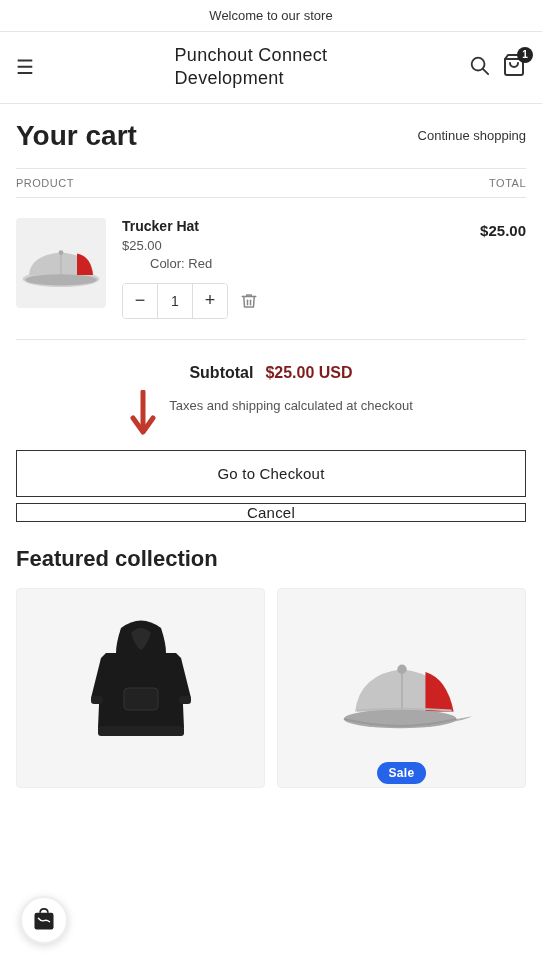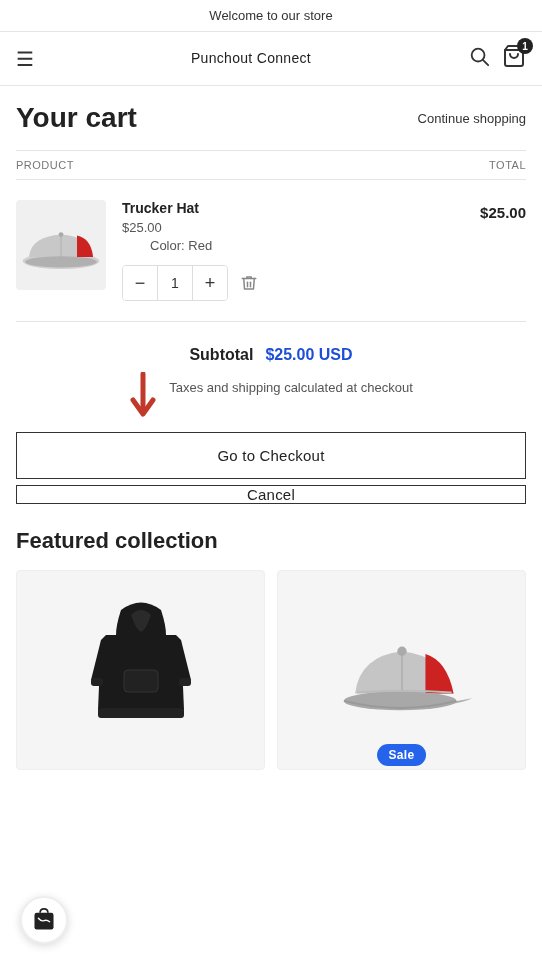--- a/index.html
+++ b/index.html
@@ -17,21 +17,21 @@
 
     
     .header {
       display: flex;
       align-items: center;
       justify-content: space-between;
       padding: 12px 16px;
       border-bottom: 1px solid #e5e5e5;
     }
     .header-menu-icon { font-size: 20px; cursor: pointer; color: #333; }
-    .header-title { text-align: left; font-size: 14px; font-weight: 500; color: #222; line-height: 1.3; letter-spacing: 0.3px; }
+    .header-title { text-align: left; font-size: 18px; font-weight: 500; color: #222; line-height: 1.3; letter-spacing: 0.3px; }
     .header-icons { display: flex; align-items: center; gap: 12px; }
     .header-icon { font-size: 20px; cursor: pointer; color: #333; position: relative; }
     .cart-badge {
       position: absolute;
       top: -6px;
       right: -7px;
       background: #222;
       color: #fff;
       border-radius: 50%;
       width: 16px;
@@ -152,21 +152,21 @@
       align-items: center;
     }
     .subtotal-row {
       display: flex;
       align-items: center;
       gap: 12px;
       margin-bottom: 8px;
       text-align: right;
     }
     .subtotal-label { font-size: 16px; font-weight: 600; color: #222; }
-    .subtotal-amount { font-size: 16px; font-weight: 600; color: #1d4ed8; }
+    .subtotal-amount { font-size: 16px; font-weight: 600; color: #7f1d1d; }
     .taxes-note { font-size: 13px; color: #555; text-align: center; margin-bottom: 16px; }
 
     .arrow-row {
       display: flex;
       align-items: flex-start;
       gap: 12px;
       width: 100%;
       justify-content: center;
       margin-bottom: 12px;
     }
@@ -254,20 +254,21 @@
 <body>
 
 <div class="top-banner">
   <span>Welcome to our store</span>
 </div>
 
 <header class="header">
   <span class="header-menu-icon">☰</span>
   <div class="header-title">
     <span>Punchout Connect</span><br>
+    <span>Development</span>
   </div>
   <div class="header-icons">
     <span class="header-icon">
       <svg width="22" height="22" viewBox="0 0 24 24" fill="none" stroke="#333" stroke-width="2" stroke-linecap="round" stroke-linejoin="round">
         <circle cx="11" cy="11" r="7"></circle>
         <line x1="16.5" y1="16.5" x2="22" y2="22"></line>
       </svg>
     </span>
     <span class="header-icon" style="position:relative;">
       <svg width="24" height="24" viewBox="0 0 24 24" fill="none" stroke="#333" stroke-width="2" stroke-linecap="round" stroke-linejoin="round">

